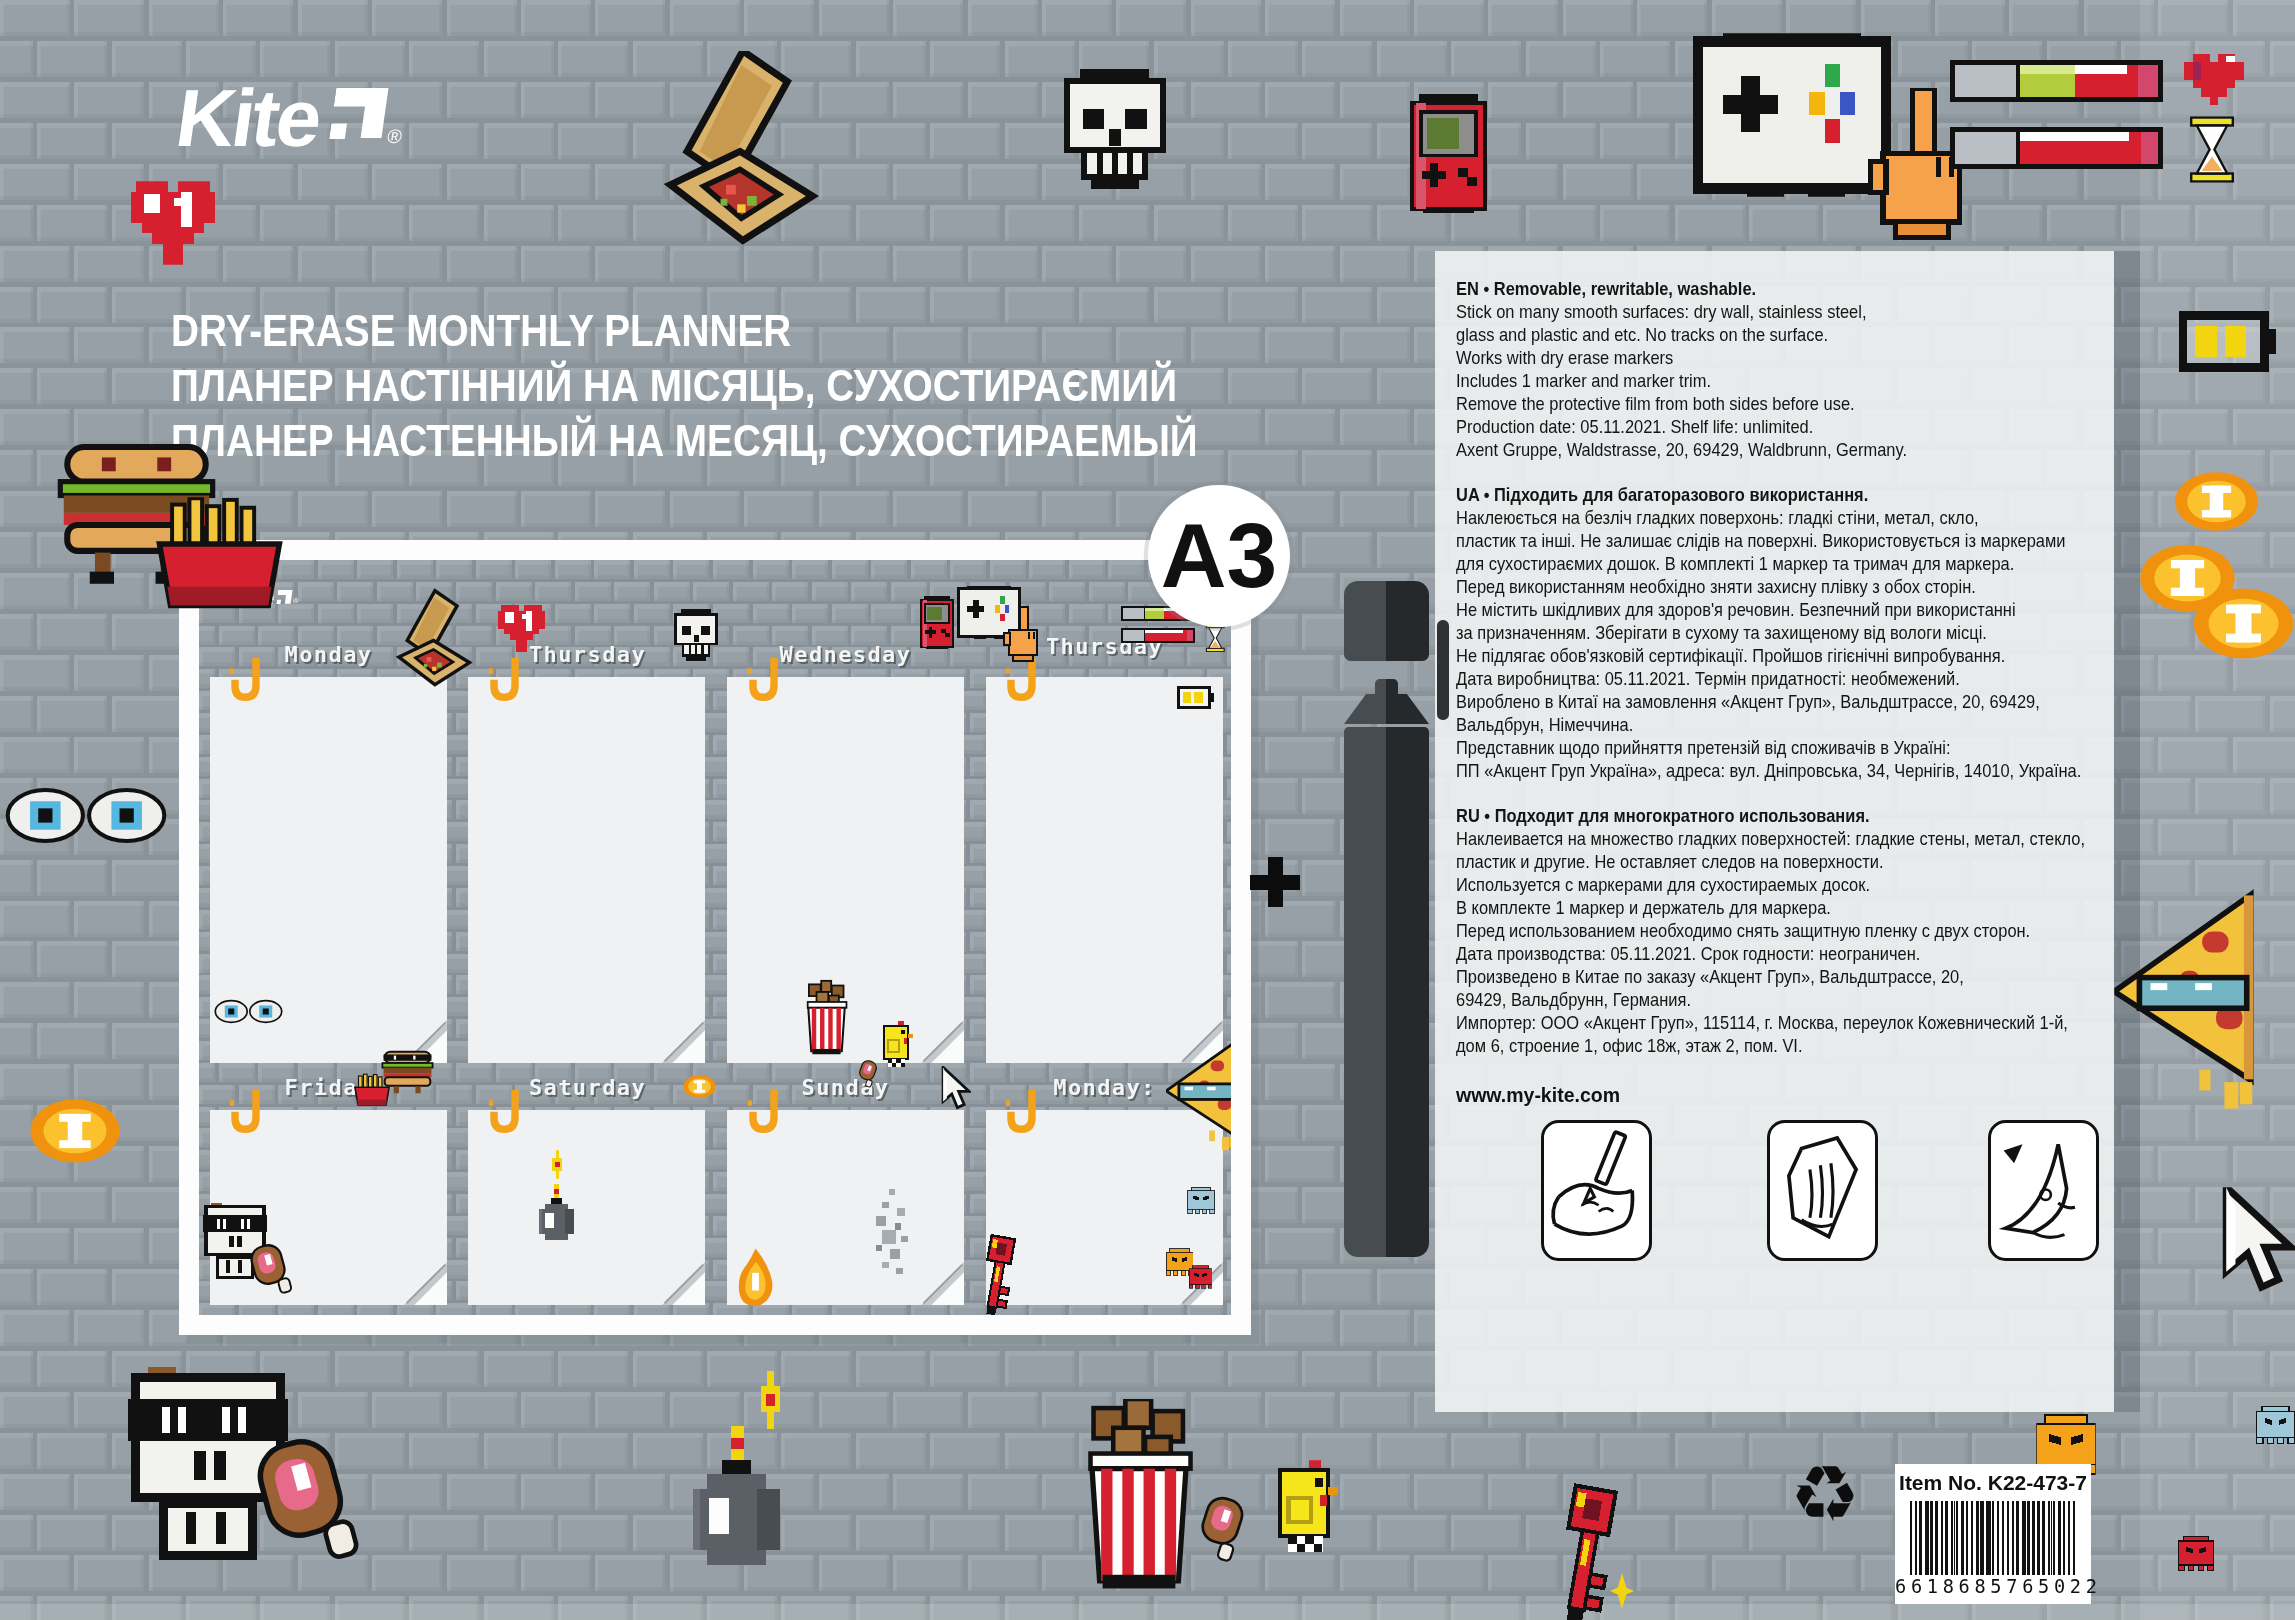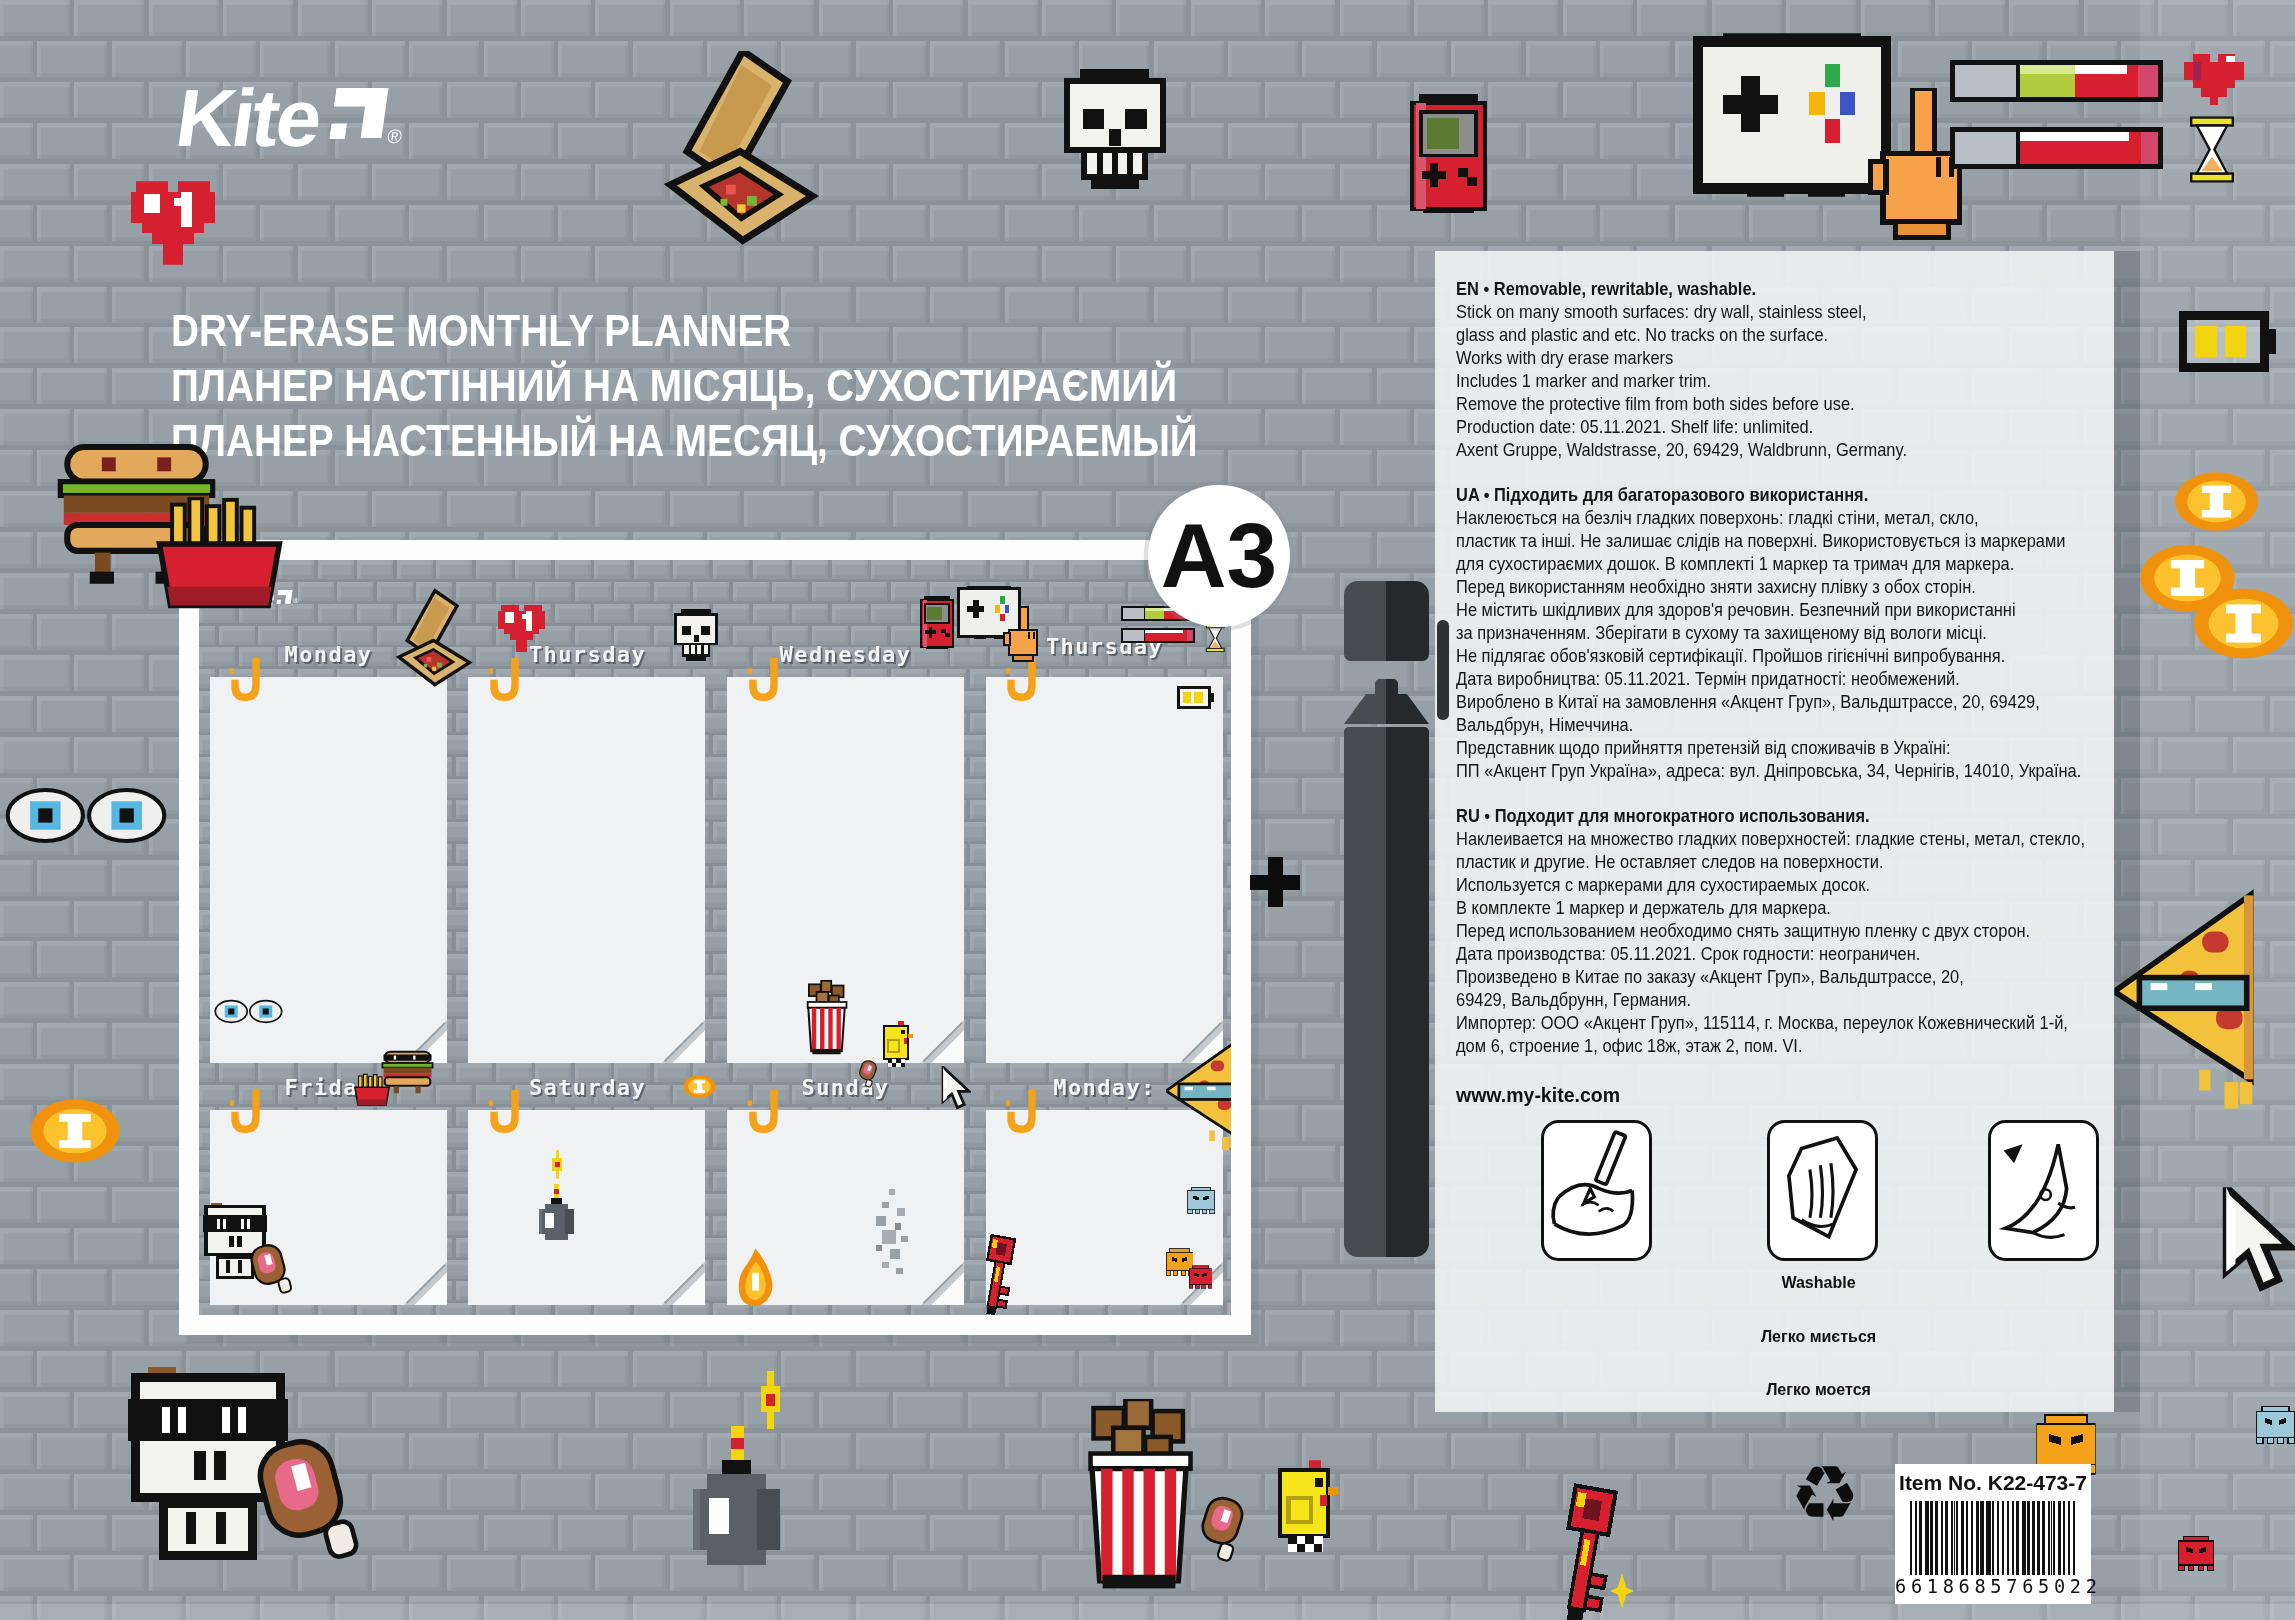--- a/index.html
+++ b/index.html
@@ -2950,27 +2950,20 @@
     <svg width="100%" height="100%" viewBox="0 0 100 120">
         <use href="#i-pic-wash"></use>
       </svg>
   </div>
   <div class="ibox" style="left:553px">
     <svg width="100%" height="100%" viewBox="0 0 100 120">
         <use href="#i-pic-peel"></use>
       </svg>
   </div>
 
-  <div class="ilab" style="left:274px">
-    <div>Washable</div>
-    <div style="height:33px"></div>
-    <div>Легко миється</div>
-    <div style="height:33px"></div>
-    <div>Легко моется</div>
-  </div>
 </div>
 
 <div class="abs bc">
   <div class="lbl">Item No. K22-473-7</div>
   <div class="bars"></div>
   <div class="num">6618685765022</div>
 </div>
 
 
 </body></html>

